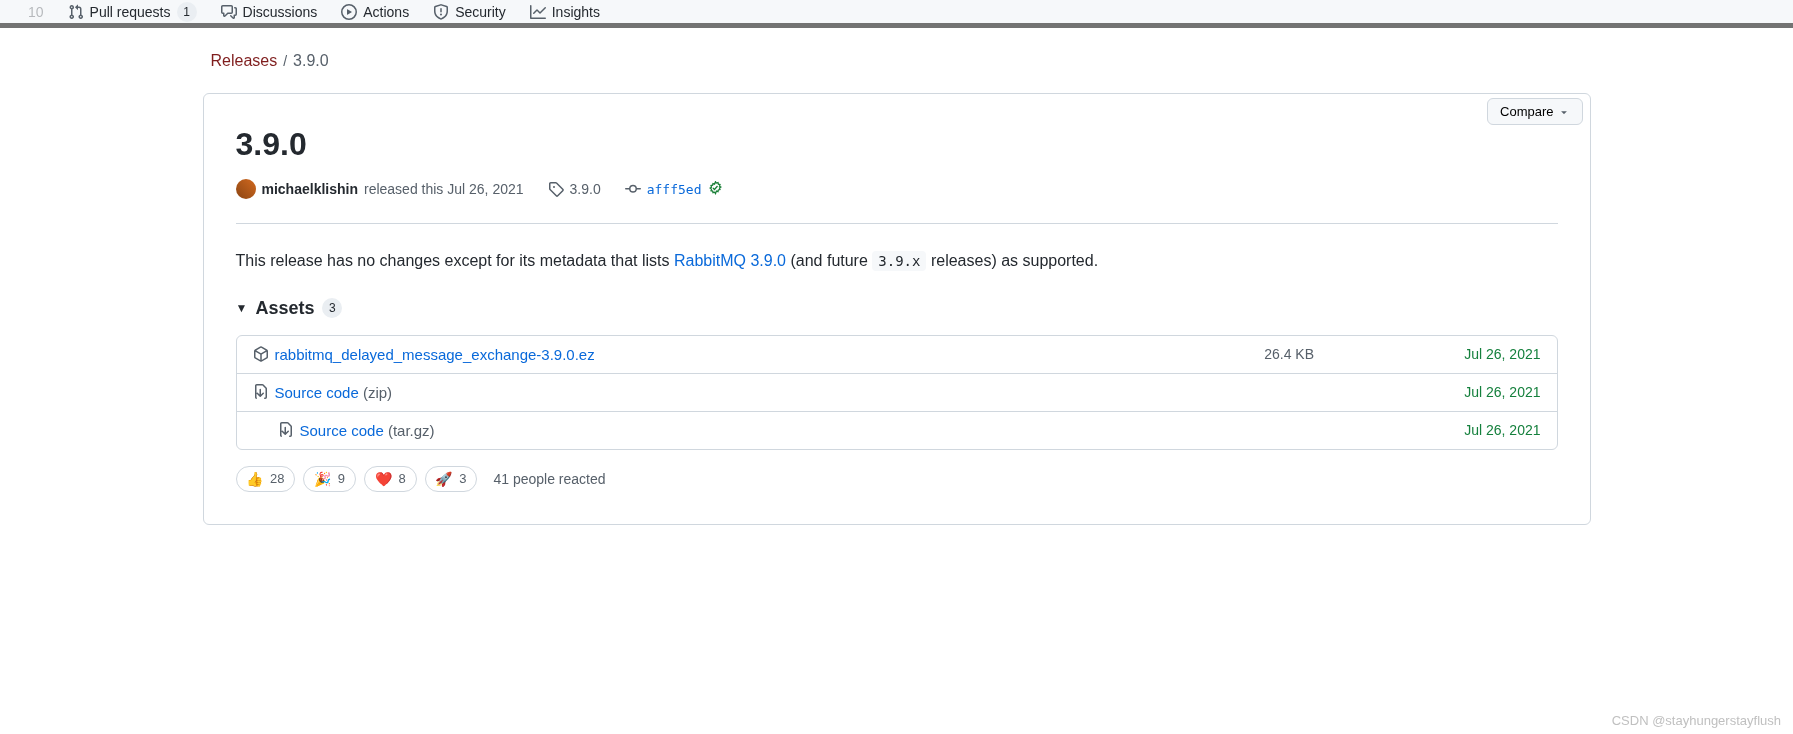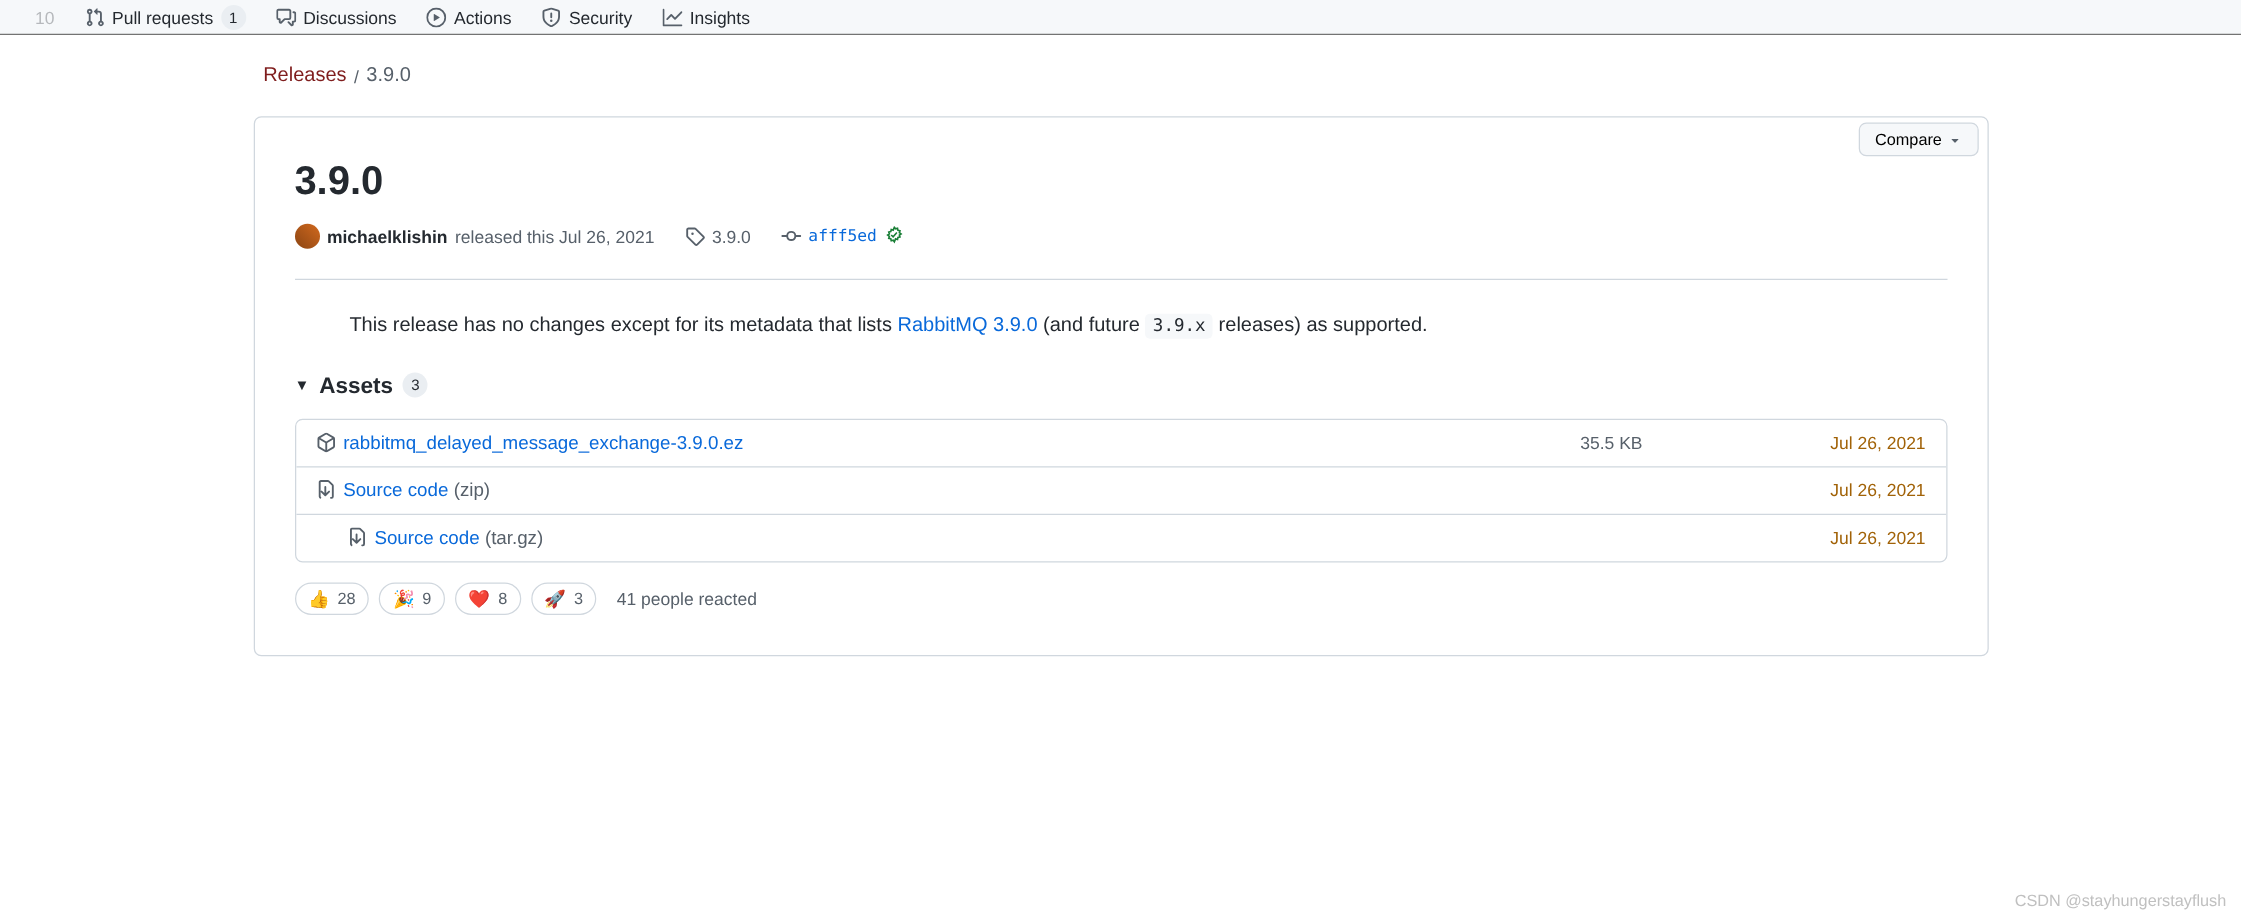--- a/index.html
+++ b/index.html
@@ -1,18 +1,18 @@
 <!DOCTYPE html>
 <html><head>
   <meta charset="utf-8">
   <style>
     * { box-sizing: border-box; margin: 0; padding: 0; }
     body { font-family: -apple-system, BlinkMacSystemFont, "Segoe UI", Helvetica, Arial, sans-serif; color: #24292f; background: #fff; font-size: 14px; }
     
-    .top-nav { background: #f6f8fa; border-bottom: 1px solid #737373; padding: 0 16px; display: flex; align-items: center; height: 28px; overflow: hidden; }
+    .top-nav { background: #f6f8fa; border-bottom: 5px solid #737373; padding: 0 16px; display: flex; align-items: center; height: 28px; overflow: hidden; }
     .nav-item { display: flex; align-items: center; gap: 6px; padding: 0 12px; color: #24292f; font-size: 14px; height: 100%; }
     .nav-icon { width: 16px; height: 16px; fill: #57606a; }
     .badge { display: inline-flex; align-items: center; justify-content: center; min-width: 20px; height: 20px; padding: 0 6px; background: #eaeef2; border-radius: 10px; font-size: 12px; color: #24292f; }
     
     .container { max-width: 1420px; margin: 0 auto; padding: 24px 16px 16px; }
     
     .breadcrumb { display: flex; align-items: center; gap: 6px; margin-bottom: 16px; padding-left: 8px; }
     .breadcrumb a { color: #7f1d1d; text-decoration: none; font-size: 16px; }
     .breadcrumb-sep { color: #57606a; }
     .breadcrumb-cur { color: #57606a; font-size: 16px; }
@@ -24,38 +24,38 @@
     .release-title { font-size: 32px; font-weight: 600; margin-bottom: 16px; }
     
     .release-meta { display: flex; align-items: center; gap: 24px; padding-bottom: 24px; border-bottom: 1px solid #d0d7de; }
     .meta-item { display: flex; align-items: center; gap: 6px; color: #57606a; font-size: 14px; }
     .avatar { width: 20px; height: 20px; border-radius: 50%; background: linear-gradient(45deg, #8b4513, #d2691e); }
     .username { font-weight: 600; color: #24292f; }
     .meta-icon { width: 16px; height: 16px; fill: #57606a; }
     .commit-link { font-family: ui-monospace, monospace; color: #0969da; font-size: 13px; }
     .verified-icon { width: 16px; height: 16px; fill: #1a7f37; }
     
-    .release-body { padding: 24px 0; font-size: 16px; line-height: 1.6; margin-left: 44px; }
+    .release-body { padding: 24px 0; font-size: 16px; line-height: 1.6; }
     .release-body a { color: #0969da; text-decoration: none; }
     .code-inline { background: #f6f8fa; padding: 2px 6px; border-radius: 4px; font-family: ui-monospace, monospace; font-size: 14px; }
     
     .assets-header { display: flex; align-items: center; gap: 8px; margin-bottom: 16px; cursor: pointer; }
     .assets-title { font-size: 18px; font-weight: 600; }
     .assets-count { display: inline-flex; align-items: center; justify-content: center; min-width: 20px; height: 20px; padding: 0 6px; background: #eaeef2; border-radius: 10px; font-size: 12px; }
     .triangle { font-size: 12px; }
     
     .assets-list { border: 1px solid #d0d7de; border-radius: 6px; overflow: hidden; }
     .asset-row { display: flex; align-items: center; padding: 10px 16px; border-bottom: 1px solid #d0d7de; }
     .asset-row:last-child { border-bottom: none; padding-left: 41px; }
     .asset-left { display: flex; align-items: center; gap: 6px; flex: 1; }
     .asset-icon { width: 16px; height: 16px; fill: #57606a; }
     .asset-name { color: #0969da; text-decoration: none; font-size: 15px; }
     .asset-ext { color: #57606a; }
     .asset-size { color: #57606a; width: 200px; text-align: left; font-size: 14px; }
-    .asset-date { color: #a16207; font-size: 14px; }
+    .asset-date { color: #15803d; font-size: 14px; }
     
     .reactions { display: flex; align-items: center; gap: 8px; margin-top: 16px; }
     .reaction-btn { display: flex; align-items: center; gap: 6px; padding: 4px 10px; border: 1px solid #d0d7de; border-radius: 16px; background: #fff; font-size: 13px; cursor: pointer; color: #57606a; }
     .reaction-emoji { font-size: 14px; }
     .reaction-text { color: #57606a; font-size: 14px; margin-left: 8px; }
     
     .watermark { position: fixed; bottom: 6px; right: 12px; color: #c0c0c0; font-size: 13px; margin-left: 15px; }
   </style>
 </head>
 <body>
@@ -152,21 +152,21 @@
       </div>
 
       <div class="assets-list">
         <div class="asset-row">
           <div class="asset-left">
             <svg class="asset-icon" viewBox="0 0 16 16">
                 <path d="m8.878.392 5.25 3.045c.54.314.872.89.872 1.514v6.098a1.75 1.75 0 0 1-.872 1.514l-5.25 3.045a1.75 1.75 0 0 1-1.756 0l-5.25-3.045A1.75 1.75 0 0 1 1 11.049V4.951c0-.624.332-1.201.872-1.514L7.122.392a1.75 1.75 0 0 1 1.756 0ZM7.875 1.69l-4.63 2.685L8 7.133l4.755-2.758-4.63-2.685a.248.248 0 0 0-.25 0ZM2.5 5.677v5.372c0 .09.047.171.125.216l4.625 2.683V8.432Zm6.25 8.271 4.625-2.683a.25.25 0 0 0 .125-.216V5.677L8.75 8.432Z"></path>
               </svg>
             <a href="#" class="asset-name">rabbitmq_delayed_message_exchange-3.9.0.ez</a>
           </div>
-          <div class="asset-size">35.5 KB</div>
+          <div class="asset-size">26.4 KB</div>
           <div class="asset-date">Jul 26, 2021</div>
         </div>
         <div class="asset-row">
           <div class="asset-left">
             <svg class="asset-icon" viewBox="0 0 16 16">
                 <path d="M3.5 1.75v11.5c0 .09.048.173.126.217a.75.75 0 0 1-.752 1.298A1.748 1.748 0 0 1 2 13.25V1.75C2 .784 2.784 0 3.75 0h5.586c.464 0 .909.184 1.237.513l2.914 2.914c.329.328.513.773.513 1.237v8.586A1.75 1.75 0 0 1 12.25 15h-.5a.75.75 0 0 1 0-1.5h.5a.25.25 0 0 0 .25-.25V4.664a.25.25 0 0 0-.073-.177l-2.914-2.914a.25.25 0 0 0-.177-.073H3.75a.25.25 0 0 0-.25.25Zm3.75 3a.75.75 0 0 1 .75.75v4.94l1.72-1.72a.75.75 0 1 1 1.06 1.06l-3 3a.75.75 0 0 1-1.06 0l-3-3a.75.75 0 0 1 1.06-1.06l1.72 1.72V5.5a.75.75 0 0 1 .75-.75Z"></path>
               </svg>
             <a href="#" class="asset-name"><span>Source code</span> <span class="asset-ext">(zip)</span></a>
           </div>
           <div class="asset-size"></div>

